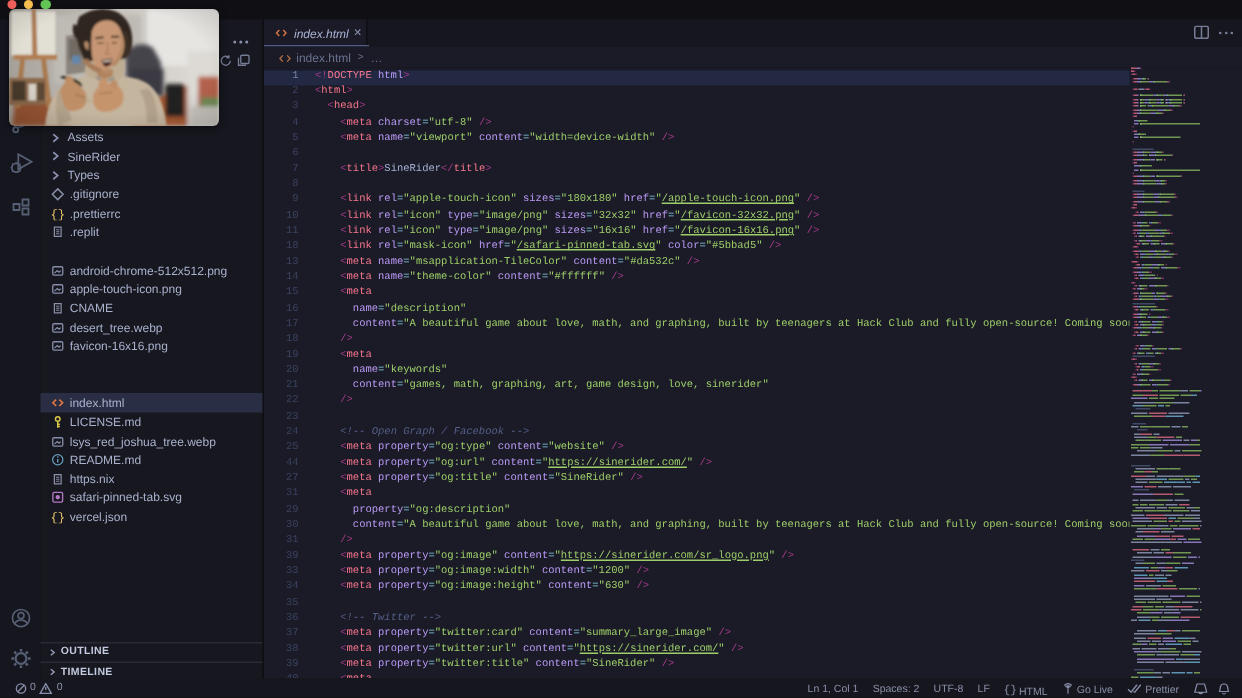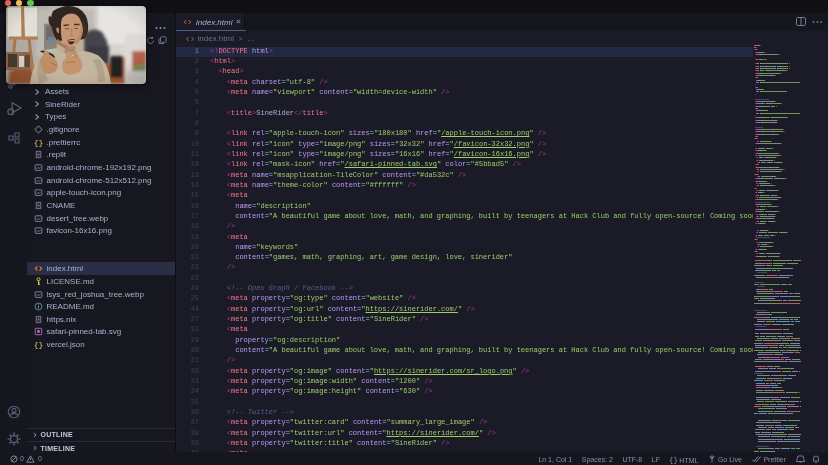--- a/index.html
+++ b/index.html
@@ -167,29 +167,20 @@
         <span class="fn">.prettierrc</span>
       </div>
 <div class="frow" style="top:135.6px">
         <span class="fico">
           <svg viewBox="0 0 10 10">
             <path d="M2.5 1.5h5v7h-5z" fill="none" stroke="#8a8fa8" stroke-width="0.9"></path>
             <path d="M3.8 3.5h2.4M3.8 5h2.4M3.8 6.5h2.4" stroke="#8a8fa8" stroke-width="0.8"></path>
           </svg>
         </span>
         <span class="fn">.replit</span>
-      </div>
-<div class="frow" style="top:148.2px">
-        <span class="fico">
-          <svg viewBox="0 0 10 10">
-            <rect x="1.3" y="2" width="7.4" height="6.2" rx="0.9" fill="none" stroke="#878ca9" stroke-width="1"></rect>
-            <path d="M2.6 6.8 L4.6 4.8 L6 6 L7.2 4.9" fill="none" stroke="#878ca9" stroke-width="0.9"></path>
-          </svg>
-        </span>
-        <span class="fn">android-chrome-192x192.png</span>
       </div>
 <div class="frow" style="top:160.8px">
         <span class="fico">
           <svg viewBox="0 0 10 10">
             <rect x="1.3" y="2" width="7.4" height="6.2" rx="0.9" fill="none" stroke="#878ca9" stroke-width="1"></rect>
             <path d="M2.6 6.8 L4.6 4.8 L6 6 L7.2 4.9" fill="none" stroke="#878ca9" stroke-width="0.9"></path>
           </svg>
         </span>
         <span class="fn">android-chrome-512x512.png</span>
       </div>

